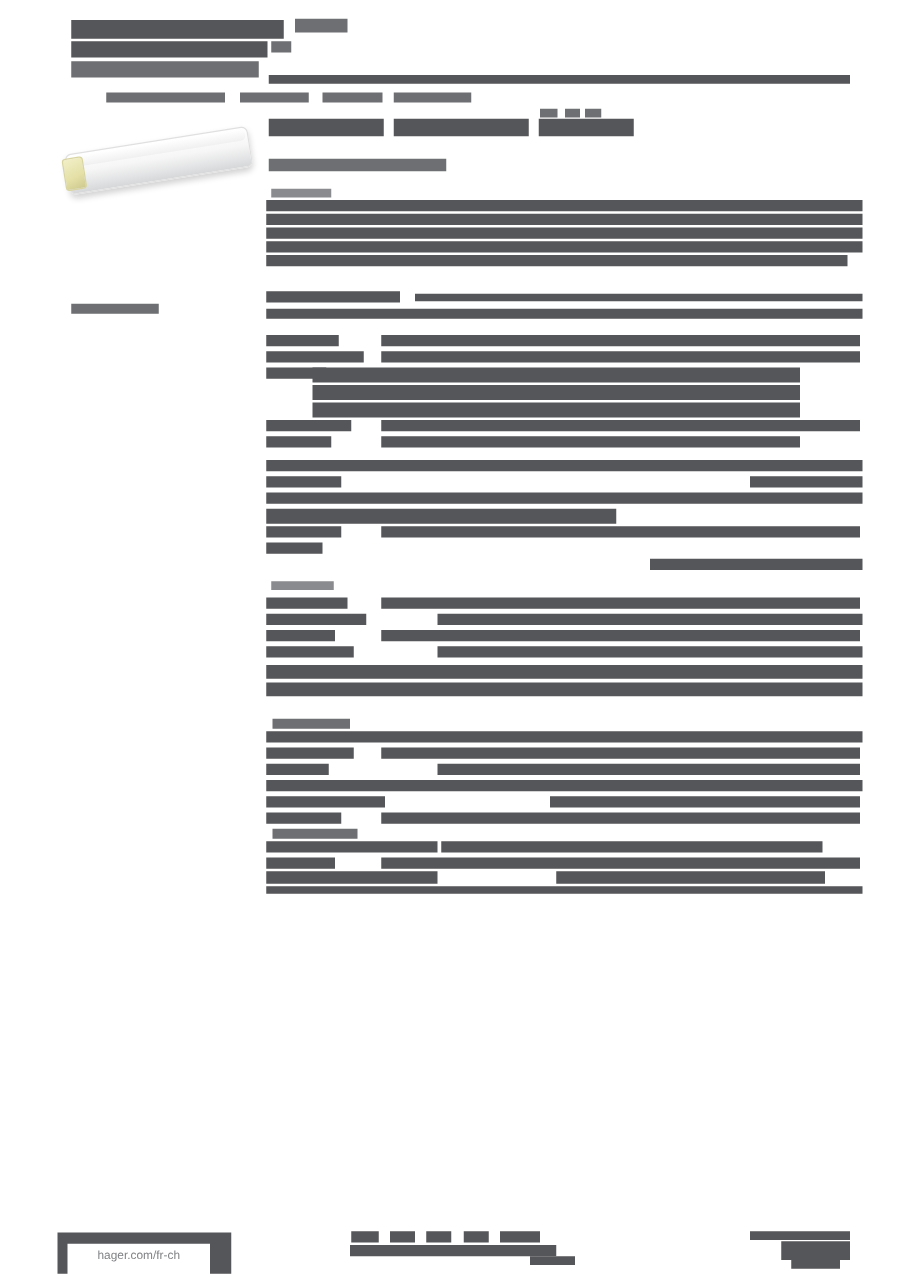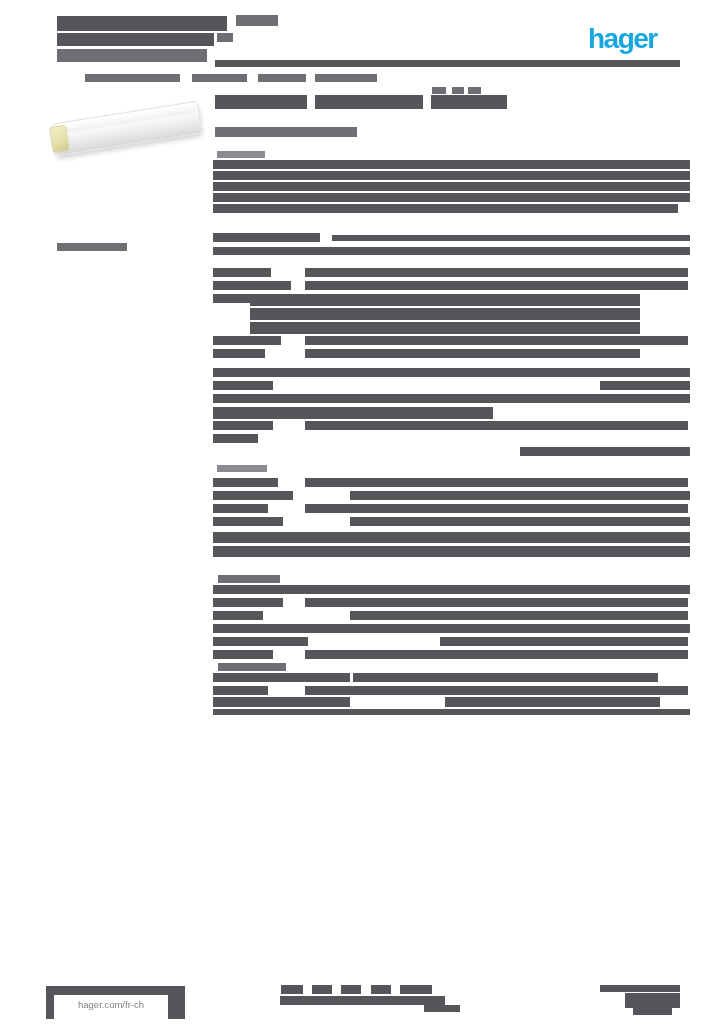--- a/index.html
+++ b/index.html
@@ -128,21 +128,20 @@
       <div class="bar" style="left: 341px; top: 985px; width: 20px; height: 9px; background: rgb(85, 86, 90);"></div>
       <div class="bar" style="left: 371px; top: 985px; width: 20px; height: 9px; background: rgb(85, 86, 90);"></div>
       <div class="bar" style="left: 400px; top: 985px; width: 32px; height: 9px; background: rgb(85, 86, 90);"></div>
       <div class="bar" style="left: 280px; top: 996px; width: 165px; height: 9px; background: rgb(85, 86, 90);"></div>
       <div class="bar" style="left: 424px; top: 1005px; width: 36px; height: 7px; background: rgb(85, 86, 90);"></div>
       <div class="bar" style="left: 600px; top: 985px; width: 80px; height: 7px; background: rgb(85, 86, 90);"></div>
       <div class="bar" style="left: 625px; top: 993px; width: 55px; height: 15px; background: rgb(85, 86, 90);"></div>
       <div class="bar" style="left: 633px; top: 1008px; width: 39px; height: 7px; background: rgb(85, 86, 90);"></div>
     </div>
 
-  <div class="logo" id="logo" style="color: rgb(22, 167, 224);">hager</div>
 
   <div class="product-image">
     <div class="fixture-body"></div>
     <div class="fixture-top"></div>
     <div class="fixture-lens"></div>
   </div>
 
   <a class="site-badge" href="#">hager.com/fr-ch</a>
 
 </div>

